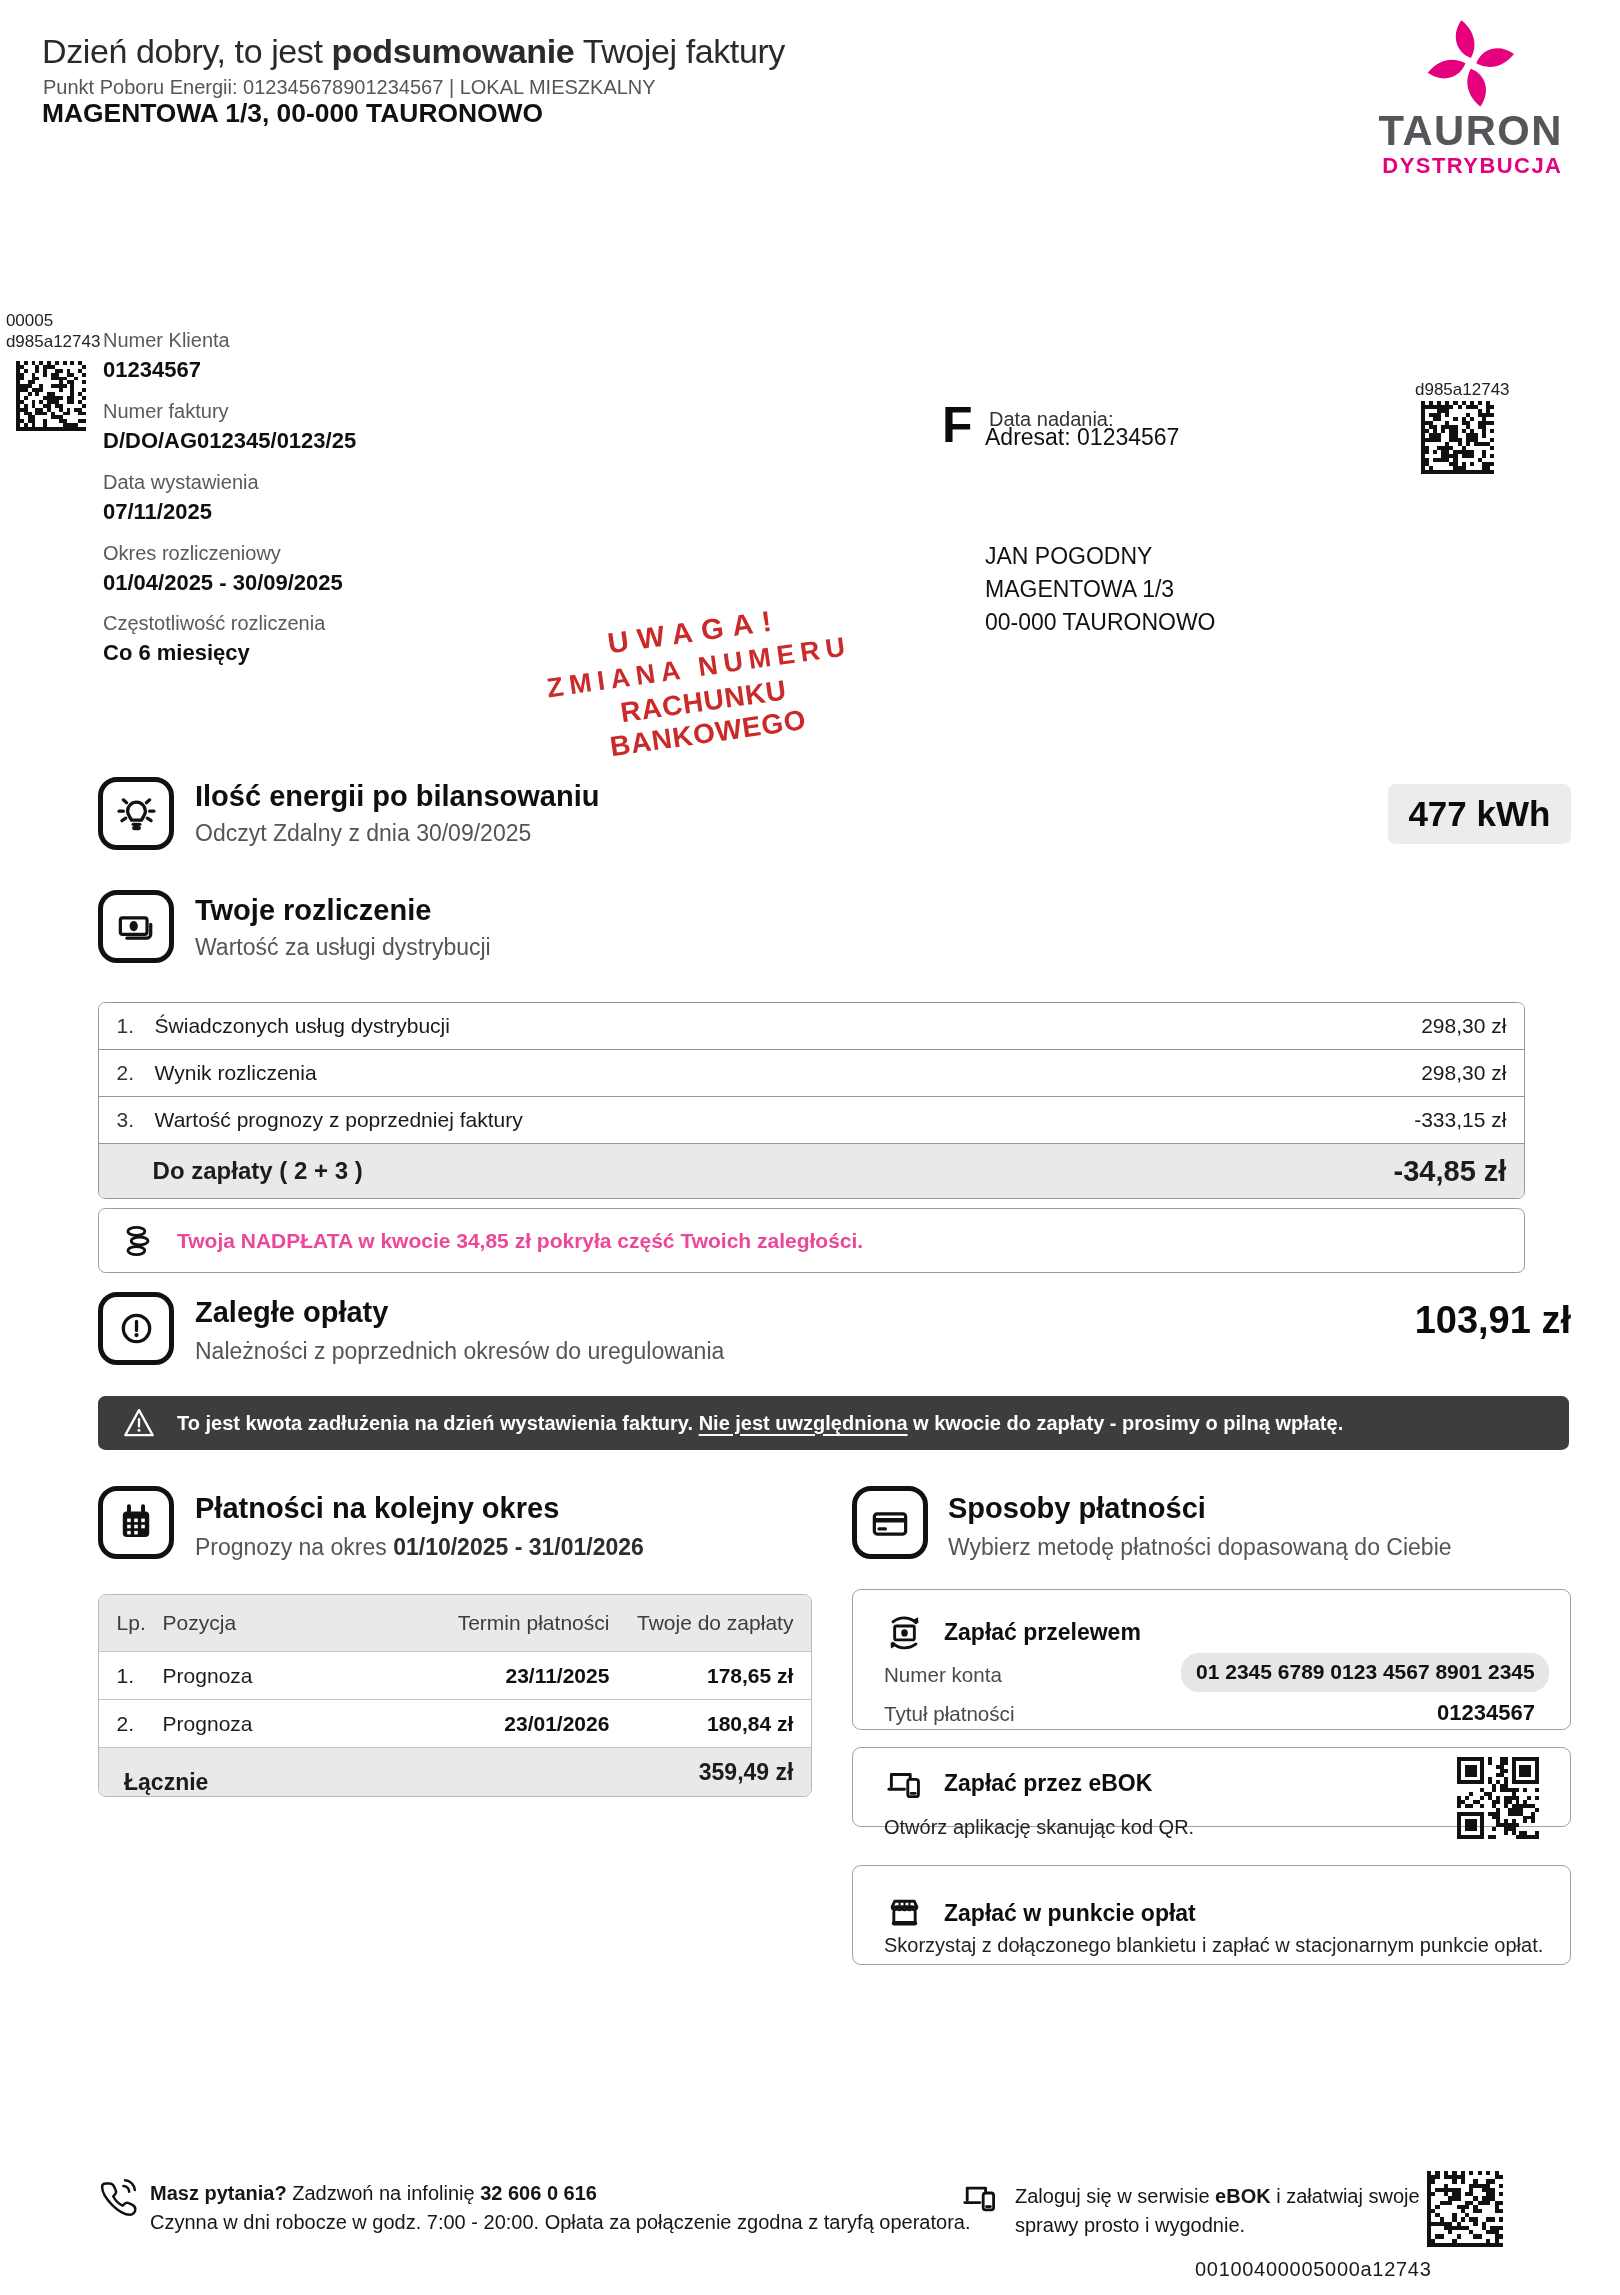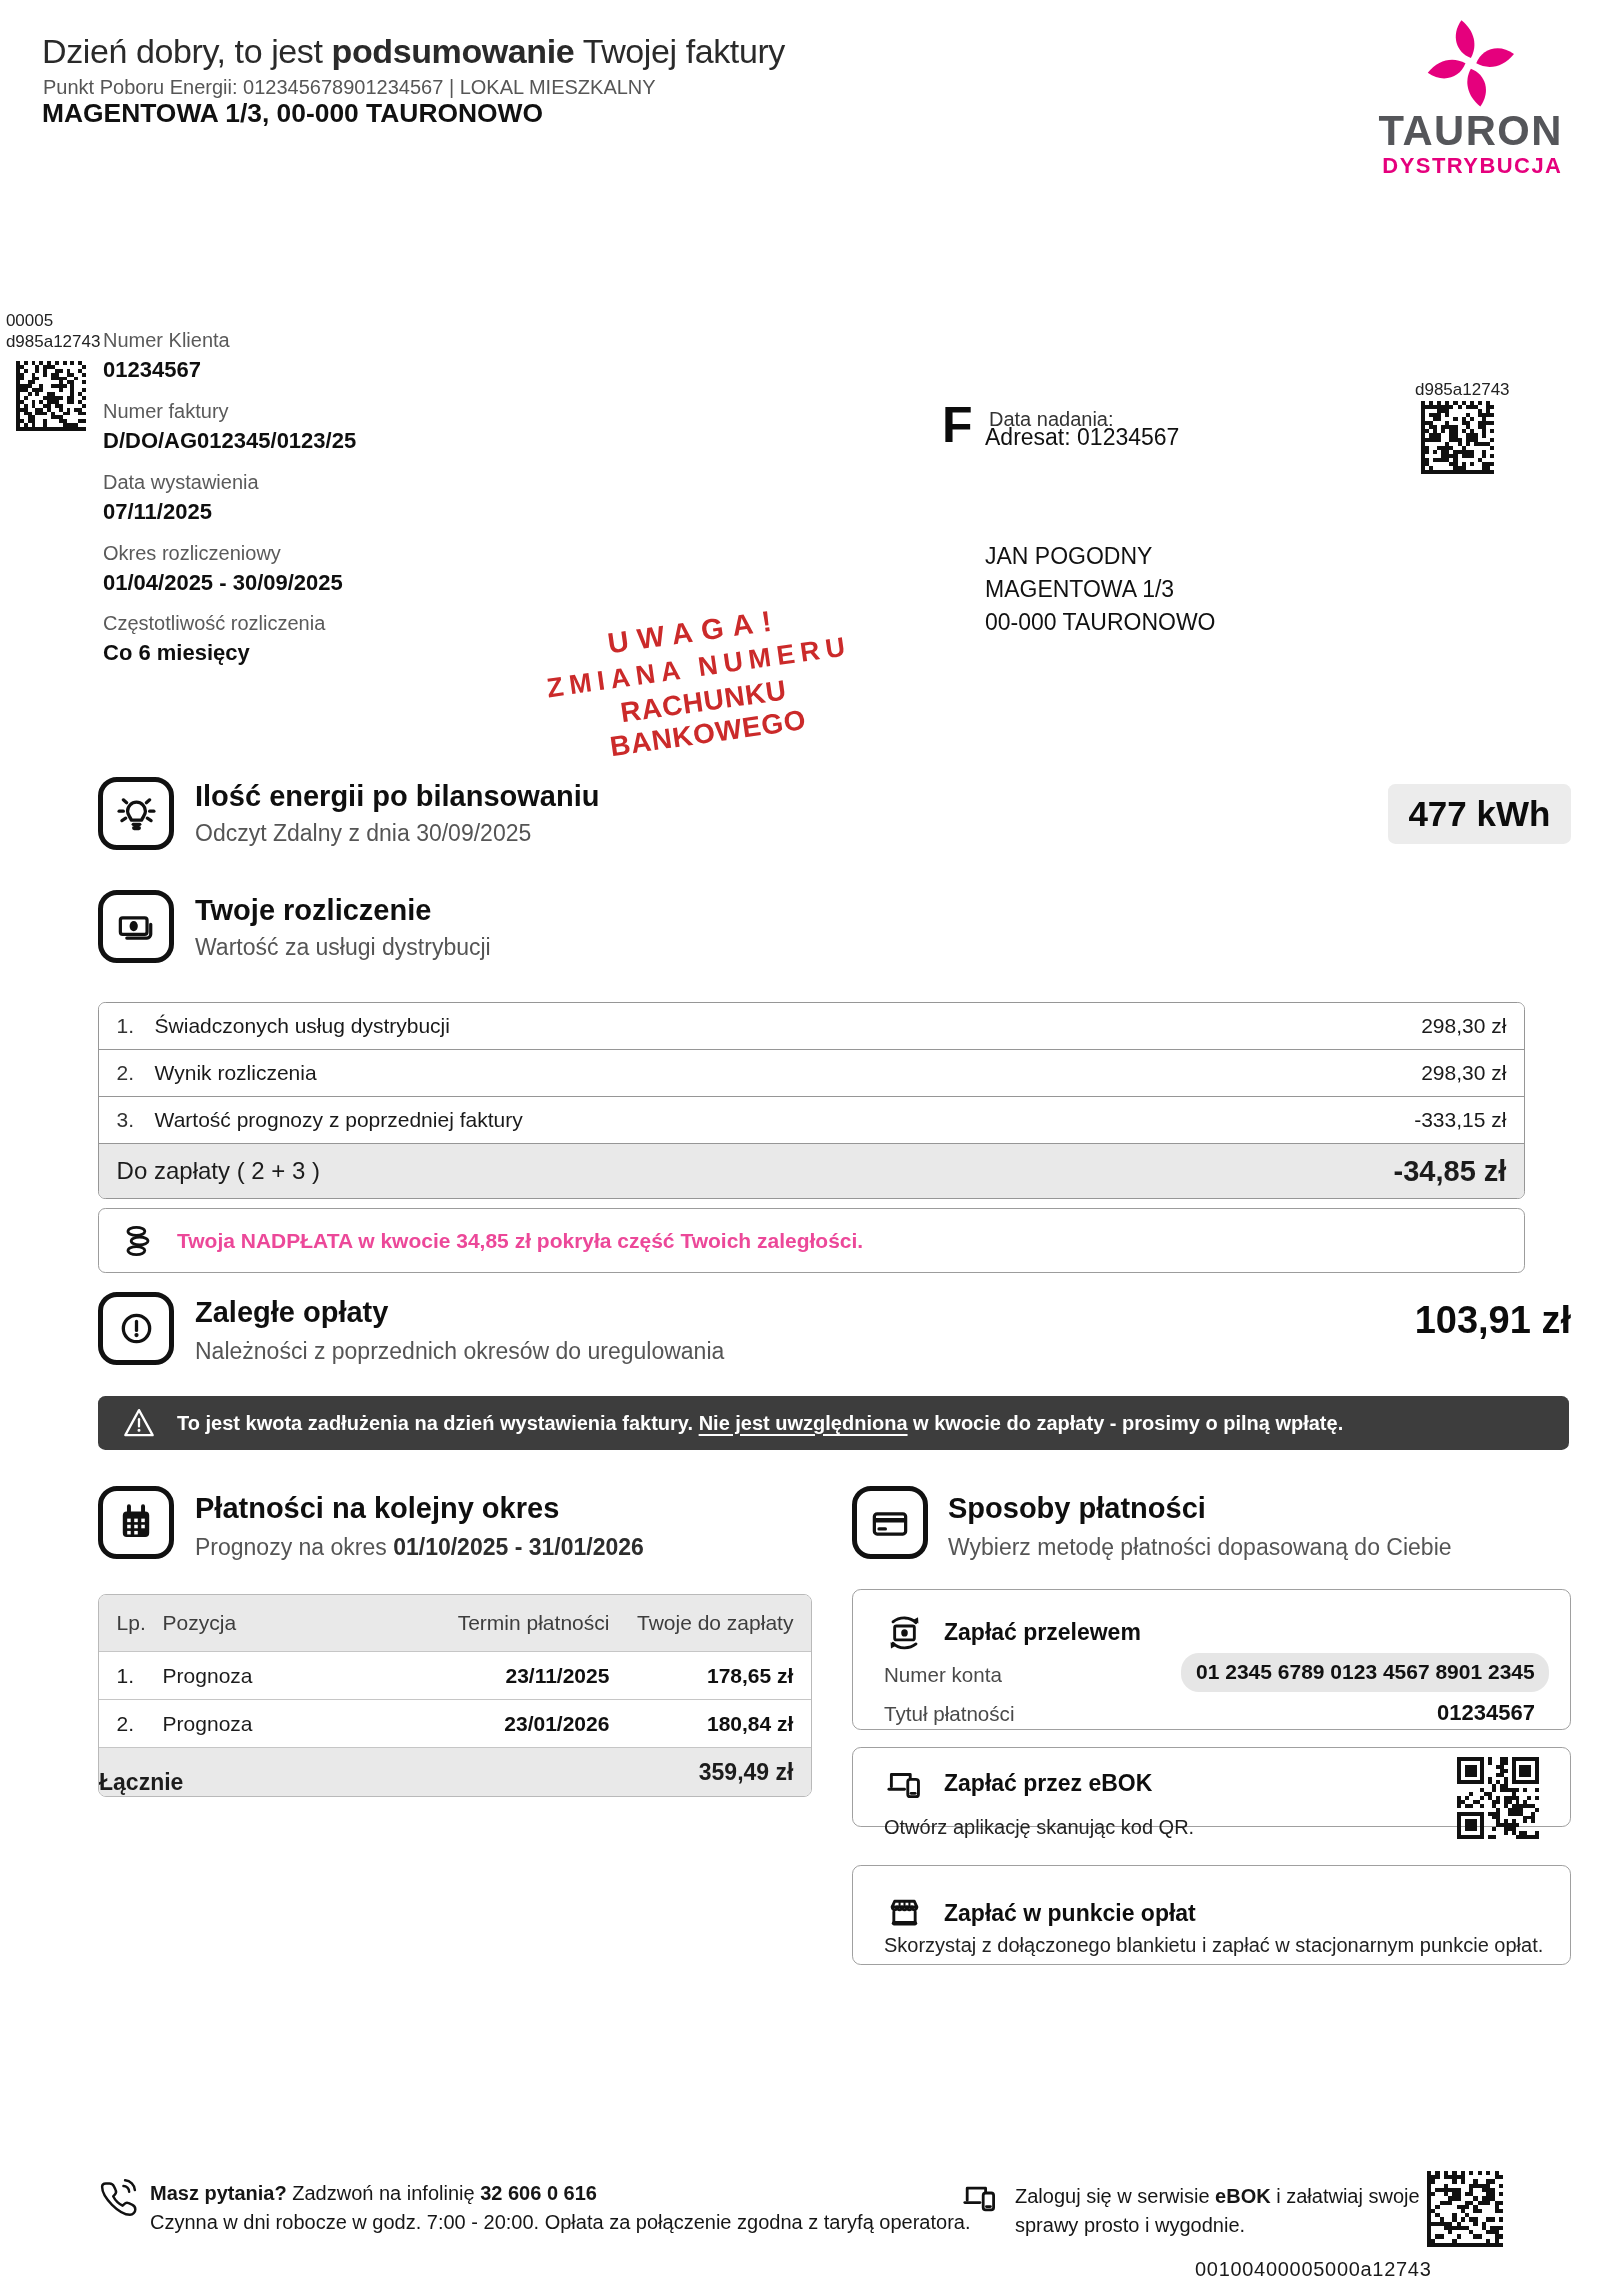--- a/index.html
+++ b/index.html
@@ -41,21 +41,21 @@
   .kwh-badge{position:absolute;right:50px;top:784px;height:60px;line-height:60px;padding:0 20.6px;background:#ececec;border-radius:7.3px;font-size:35px;font-weight:bold;color:#0c0c0c;}
   .arrears-amt{position:absolute;right:50px;top:1299px;font-size:38px;font-weight:bold;color:#0c0c0c;}
 
   
   .btable{position:absolute;left:98px;top:1002px;width:1427px;border:1.5px solid #969696;border-radius:7.3px;overflow:hidden;box-sizing:border-box;background:#fff;}
   .btable .row{display:flex;align-items:center;height:46px;font-size:21px;border-bottom:1.5px solid #969696;background:#fff;}
   .btable .row .no{width:38px;padding-left:17.6px;color:#333;}
   .btable .row .lab{flex:1;color:#1a1a1a;}
   .btable .row .amt{padding-right:17.6px;color:#1a1a1a;}
   .btable .trow{display:flex;align-items:center;height:54px;background:#e9e9e9;}
-  .btable .trow .lab{flex:1;padding-left:17.6px;font-size:24px;font-weight:normal;}
+  .btable .trow .lab{flex:1;padding-left:17.6px;font-size:24px;font-weight:bold;margin-left:36px;}
   .btable .trow .amt{padding-right:17.6px;font-size:29px;font-weight:bold;}
 
   
   .note{position:absolute;left:98px;top:1208px;width:1427px;height:65px;border:1.5px solid #9c9c9c;border-radius:7.3px;box-sizing:border-box;display:flex;align-items:center;background:#fff;}
   .note .txt{margin-left:19px;font-size:21px;font-weight:bold;color:#ec4899;}
 
   
   .warnbar{position:absolute;left:98px;top:1396px;right:52px;height:54px;background:#3d3d3d;border-radius:7.3px;display:flex;align-items:center;color:#fff;}
   .warnbar .txt{margin-left:19px;font-size:20px;font-weight:bold;}
   .warnbar u{text-underline-offset:3.7px;}
@@ -63,21 +63,21 @@
   
   .ptable{position:absolute;left:98px;top:1594px;width:714px;border:1.5px solid #b9b9b9;border-radius:8px;overflow:hidden;box-sizing:border-box;background:#fff;}
   .ptable .hrow{display:flex;align-items:center;height:56px;background:#e9e9e9;font-size:21px;color:#3d3d3d;}
   .ptable .row{display:flex;align-items:center;height:47px;font-size:21px;border-top:1.5px solid #c6c6c6;background:#fff;}
   .ptable .frow{display:flex;align-items:center;height:48px;background:#e9e9e9;border-top:1.5px solid #c6c6c6;font-size:23px;font-weight:bold;}
   .c-no{width:46px;padding-left:17.6px;}
   .c-item{flex:1;}
   .c-due{width:213px;text-align:right;}
   .c-amt{width:184px;text-align:right;padding-right:17.6px;}
   .ptable .row .c-due,.ptable .row .c-amt{font-weight:bold;color:#101010;}
-  .ptable .frow .lab{flex:1;padding-left:0;margin-top:20px;}
+  .ptable .frow .lab{flex:1;padding-left:25px;margin-top:20px;}
   .ptable .frow .amt{padding-right:17.6px;}
 
   
   .card{position:absolute;left:852px;width:719px;border:1.5px solid #a0a0a0;border-radius:8.8px;box-sizing:border-box;background:#fff;}
   .card-head{position:absolute;left:31px;display:flex;align-items:center;gap:19px;}
   .card-title{font-size:23px;font-weight:bold;color:#0e0e0e;}
   .card-body{position:absolute;left:31px;font-size:20px;color:#222;}
   .fieldlbl{position:absolute;left:31px;font-size:20.6px;color:#4a4a4a;}
   .pill{position:absolute;right:20.6px;background:#e6e6e6;border-radius:18px;padding:7.3px 14.7px;font-size:21px;font-weight:bold;color:#111;}
   .fieldval{position:absolute;right:35px;font-size:22px;font-weight:bold;color:#111;}

